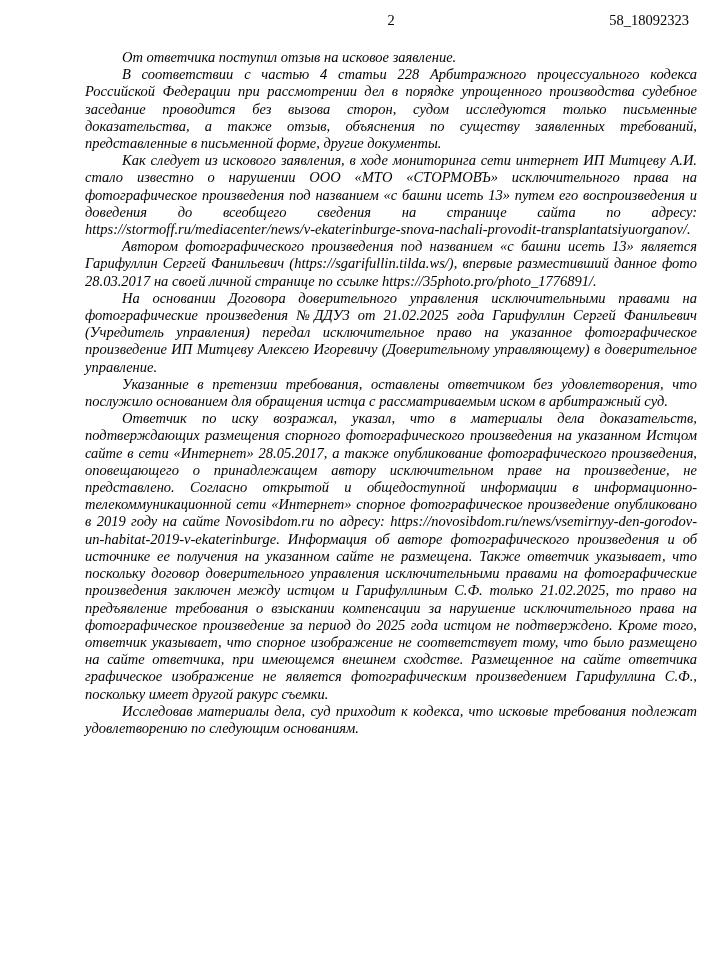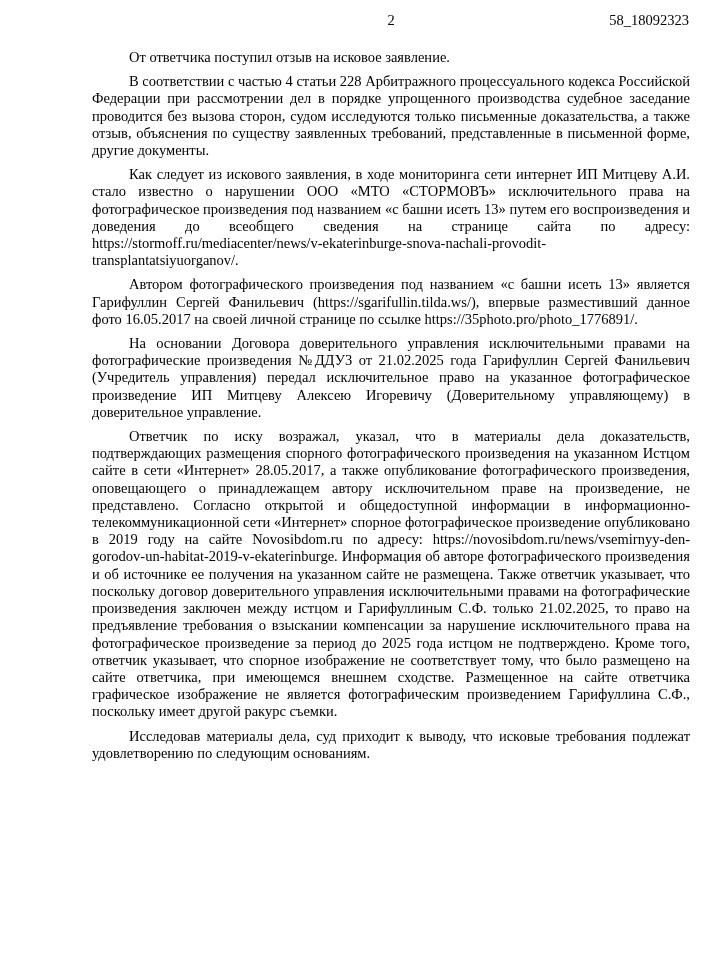--- a/index.html
+++ b/index.html
@@ -34,35 +34,37 @@
     position: absolute;
     right: 8px;
   }
   .docbody {
     margin-top: 19px;
     font-size: 14.5px;
     line-height: 17.2px;
     text-align: justify;
   }
   .docbody p {
-    margin: 7px;
+    margin: 0;
     text-indent: 37px;
     overflow-wrap: break-word;
+    font-style: italic;
   }
 </style>
 </head>
 <body>
 
 <div class="page">
   <div class="header">
     <span class="pagenum">2</span>
     <span class="docid">58_18092323</span>
   </div>
   <div class="docbody">
     <p>От ответчика поступил отзыв на исковое заявление.</p>
     <p>В соответствии с частью 4 статьи 228 Арбитражного процессуального кодекса Российской Федерации при рассмотрении дел в порядке упрощенного производства судебное заседание проводится без вызова сторон, судом исследуются только письменные доказательства, а также отзыв, объяснения по существу заявленных требований, представленные в письменной форме, другие документы.</p>
     <p>Как следует из искового заявления, в ходе мониторинга сети интернет ИП Митцеву А.И. стало известно о нарушении ООО «МТО «СТОРМОВЪ» исключительного права на фотографическое произведения под названием «с башни исеть 13» путем его воспроизведения и доведения до всеобщего сведения на странице сайта по адресу: https://stormoff.ru/mediacenter/news/v-ekaterinburge-snova-nachali-provodit-transplantatsiyuorganov/.</p>
-    <p>Автором фотографического произведения под названием «с башни исеть 13» является Гарифуллин Сергей Фанильевич (https://sgarifullin.tilda.ws/), впервые разместивший данное фото 16.05.2017 на своей личной странице по ссылке https://35photo.pro/photo_1776891/.</p>
+    <p>Автором фотографического произведения под названием «с башни исеть 13» является Гарифуллин Сергей Фанильевич (https://sgarifullin.tilda.ws/), впервые разместивший данное фото 28.03.2017 на своей личной странице по ссылке https://35photo.pro/photo_1776891/.</p>
     <p>На основании Договора доверительного управления исключительными правами на фотографические произведения №ДДУ3 от 21.02.2025 года Гарифуллин Сергей Фанильевич (Учредитель управления) передал исключительное право на указанное фотографическое произведение ИП Митцеву Алексею Игоревичу (Доверительному управляющему) в доверительное управление.</p>
+    <p>Указанные в претензии требования, оставлены ответчиком без удовлетворения, что послужило основанием для обращения истца с рассматриваемым иском в арбитражный суд.</p>
     <p>Ответчик по иску возражал, указал, что в материалы дела доказательств, подтверждающих размещения спорного фотографического произведения на указанном Истцом сайте в сети «Интернет» 28.05.2017, а также опубликование фотографического произведения, оповещающего о принадлежащем автору исключительном праве на произведение, не представлено. Согласно открытой и общедоступной информации в информационно-телекоммуникационной сети «Интернет» спорное фотографическое произведение опубликовано в 2019 году на сайте Novosibdom.ru по адресу: https://novosibdom.ru/news/vsemirnyy-den-gorodov-un-habitat-2019-v-ekaterinburge. Информация об авторе фотографического произведения и об источнике ее получения на указанном сайте не размещена. Также ответчик указывает, что поскольку договор доверительного управления исключительными правами на фотографические произведения заключен между истцом и Гарифуллиным С.Ф. только 21.02.2025, то право на предъявление требования о взыскании компенсации за нарушение исключительного права на фотографическое произведение за период до 2025 года истцом не подтверждено. Кроме того, ответчик указывает, что спорное изображение не соответствует тому, что было размещено на сайте ответчика, при имеющемся внешнем сходстве. Размещенное на сайте ответчика графическое изображение не является фотографическим произведением Гарифуллина С.Ф., поскольку имеет другой ракурс съемки.</p>
-    <p>Исследовав материалы дела, суд приходит к выводу, что исковые требования подлежат удовлетворению по следующим основаниям.</p>
+    <p>Исследовав материалы дела, суд приходит к кодекса, что исковые требования подлежат удовлетворению по следующим основаниям.</p>
   </div>
 </div>
 
 </body></html>

